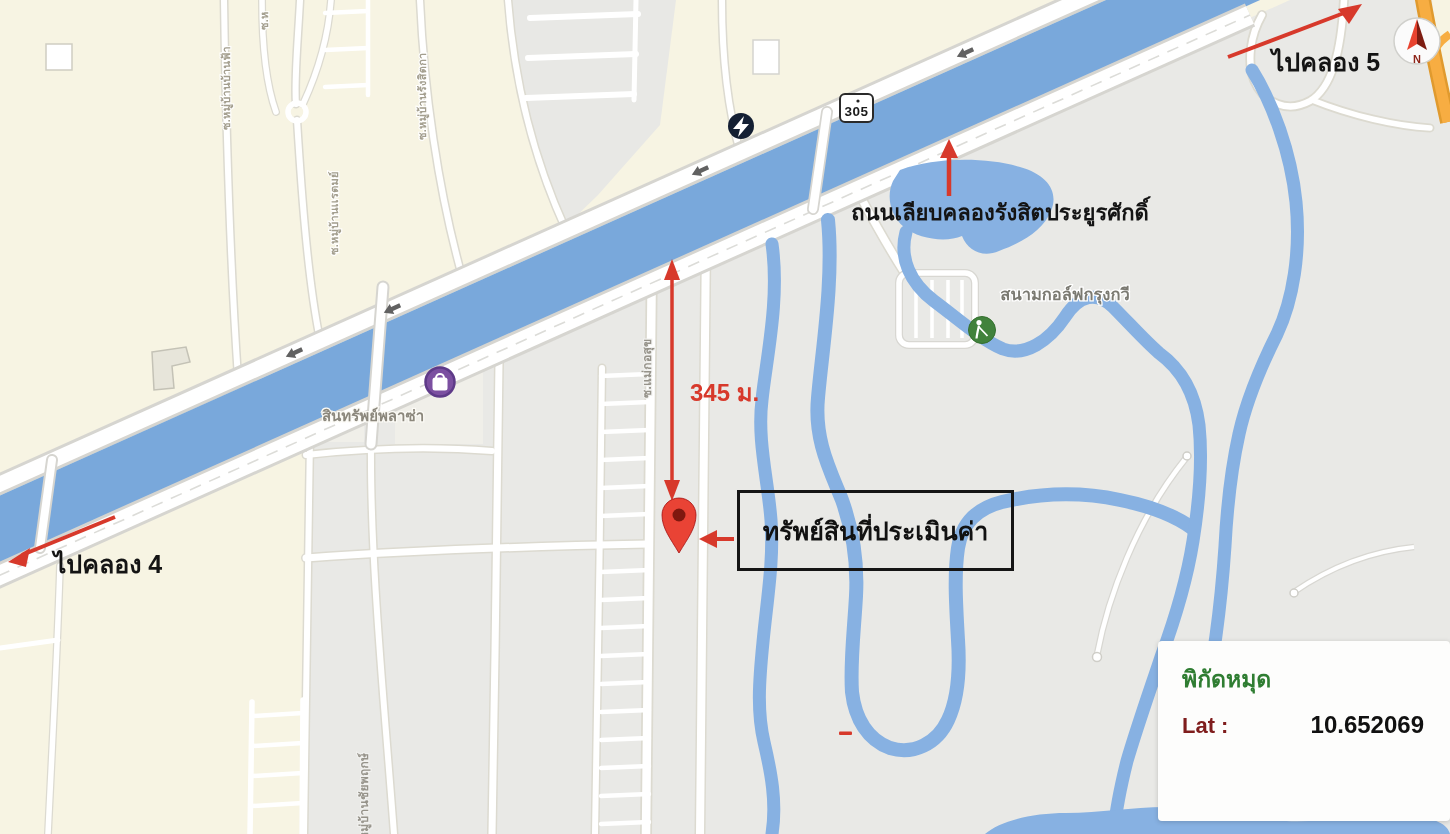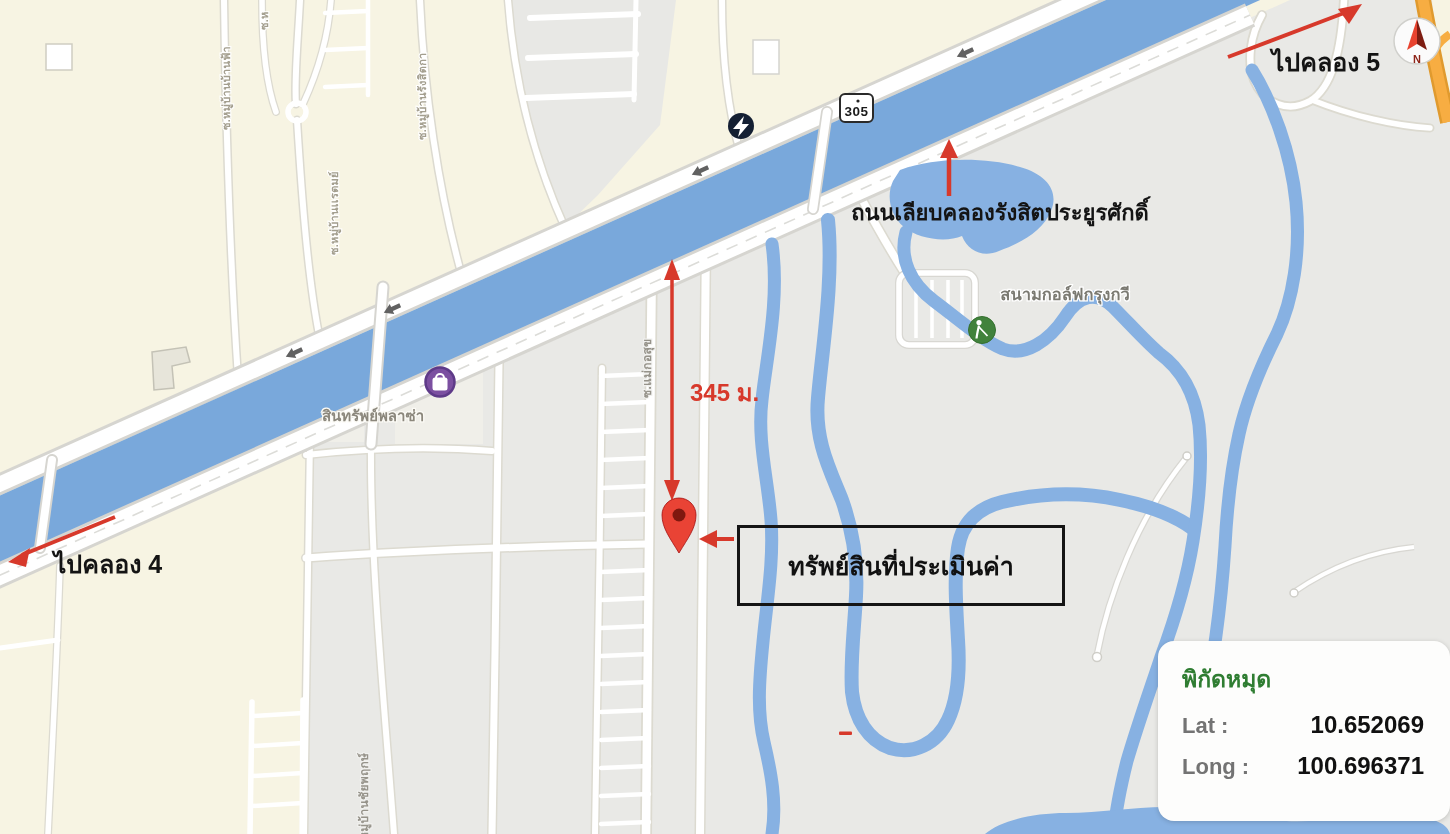--- a/index.html
+++ b/index.html
@@ -12,29 +12,29 @@
               paint-order:stroke;stroke:#f1f1ef;stroke-width:2.2px;}
   .poi-lbl{fill:#7b7a72;font-size:16.5px;font-weight:600;
            paint-order:stroke;stroke:#ffffff;stroke-width:2.5px;}
   .poi-lbl-sm{fill:#8b877c;font-size:15px;font-weight:600;
            paint-order:stroke;stroke:#fbfaf5;stroke-width:2.5px;}
   .red-label{fill:#d7392b;font-size:24px;font-weight:700;}
   .blk-label{fill:#141414;font-size:25px;font-weight:600;}
   .road-label{fill:#141414;font-size:22px;font-weight:700;}
   .badge-num{fill:#1a1a1a;font-size:13.5px;font-weight:700;letter-spacing:.5px;}
   .compass-n{fill:#8e2418;font-size:11px;font-weight:700;}
-  .property-box{position:absolute;left:737px;top:490px;width:328px;height:81px;
+  .property-box{position:absolute;left:737px;top:490px;width:277px;height:81px;
       border:3px solid #151515;box-sizing:border-box;display:flex;align-items:center;
-      justify-content:center;font-size:25px;font-weight:600;color:#111;background:transparent;margin-top:35px;}
+      justify-content:center;font-size:25px;font-weight:600;color:#111;background:transparent;}
   .coord-card{position:absolute;left:1158px;top:641px;width:292px;height:180px;
-      background:#fdfdfc;border-radius:16px;box-sizing:border-box;
+      background:#fdfdfc;border-radius:4px;box-sizing:border-box;
       box-shadow:0 1px 5px rgba(0,0,0,.18);padding:20px 26px 0 24px;}
   .coord-title{color:#2f7d32;font-size:23px;font-weight:700;margin-bottom:14px;}
   .coord-row{display:flex;align-items:baseline;margin-bottom:13px;}
-  .coord-label{color:#737373;font-size:22px;font-weight:700;}
+  .coord-label{color:#7f1d1d;font-size:22px;font-weight:700;}
   .coord-value{margin-left:auto;color:#111;font-size:24px;font-weight:700;
                font-family:"Liberation Sans","DejaVu Sans",sans-serif;}
 </style>
 </head>
 <body>
 
 <div class="stage">
 <svg width="1450" height="834" viewBox="0 0 1450 834">
 
   <rect x="0" y="0" width="1450" height="834" fill="#f7f4e3"></rect>
@@ -264,18 +264,14 @@
 <div class="property-box">
   <span>ทรัพย์สินที่ประเมินค่า</span>
 </div>
 
 <div class="coord-card">
   <div class="coord-title">พิกัดหมุด</div>
   <div class="coord-row">
     <span class="coord-label">Lat :</span>
     <span class="coord-value">10.652069</span>
   </div>
-  <div class="coord-row">
-    <span class="coord-label">Long :</span>
-    <span class="coord-value">100.696371</span>
-  </div>
 </div>
 </div>
 
 </body></html>

